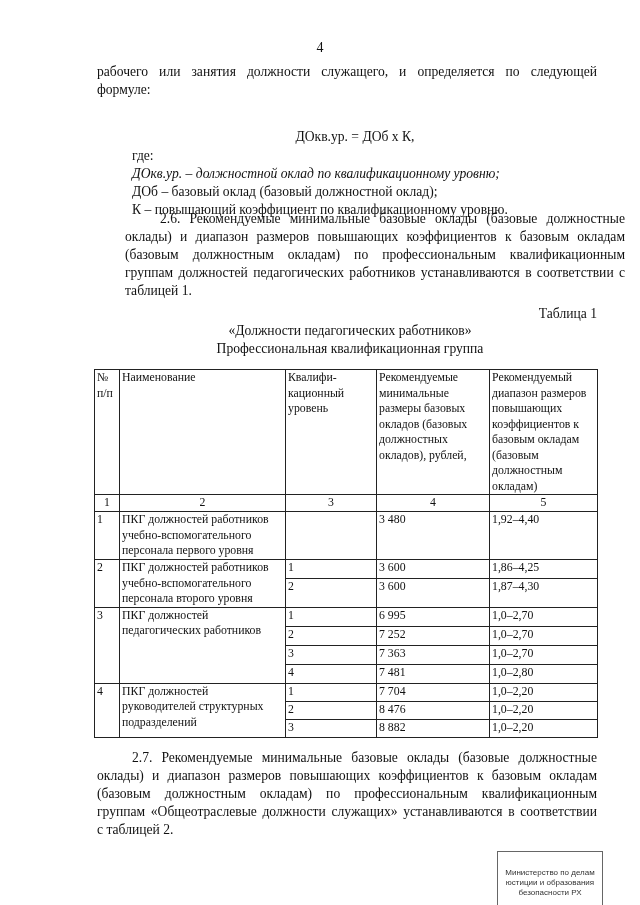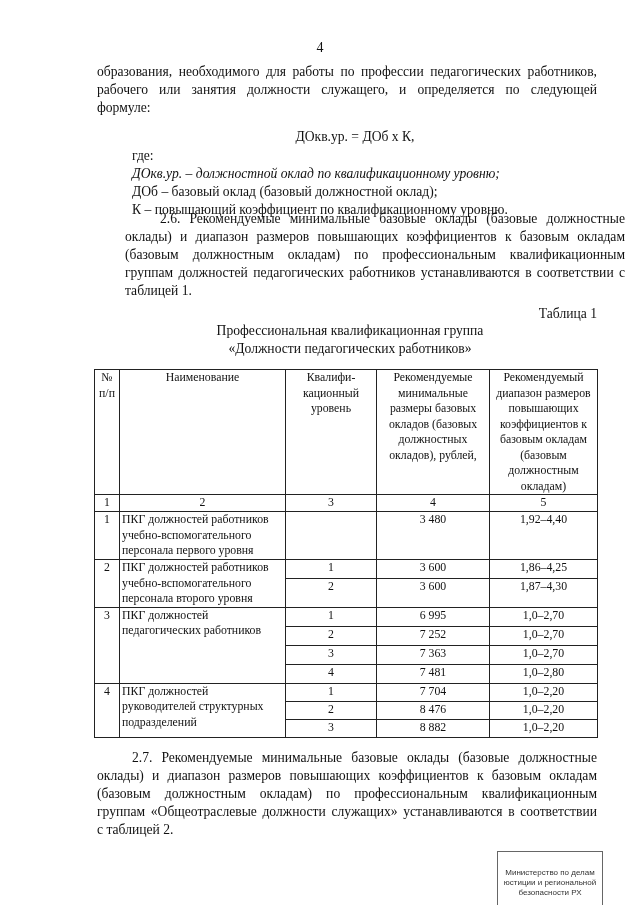--- a/index.html
+++ b/index.html
@@ -9,34 +9,33 @@
   .para { position: absolute; left: 97px; width: 500px; font-size: 13.6px; line-height: 18px;
           text-align: justify; text-align-last: left; }
   .line { display: block; }
   .justify-line { text-align: justify; text-align-last: justify; display: block; }
   .formula { position: absolute; top: 129px; left: 0; width: 640px; text-align: center; font-size: 13.6px; padding-left: 70px; box-sizing: border-box; }
   .defs { position: absolute; left: 132px; top: 147px; font-size: 13.6px; line-height: 18px; }
   .table-label { position: absolute; top: 306px; right: 43px; font-size: 13.6px; }
   .table-title { position: absolute; top: 322px; left: 0; width: 640px; text-align: center; font-size: 13.6px; line-height: 18px; padding-left: 60px; box-sizing: border-box; }
   table.main { position: absolute; top: 369px; left: 94px; border-collapse: collapse; font-size: 11.8px; line-height: 15.5px; }
   table.main td { border: 1px solid #222; padding: 0 2px; vertical-align: top; }
-  .c { text-align: center; }
+  .c { text-align: left; }
   .hdr td { height: 122px; }
   .num td { height: 16px; text-align: center; }
   .stamp { position: absolute; left: 497px; top: 851px; width: 102px; border: 1px solid #666;
            font-family: "Liberation Sans", "DejaVu Sans", sans-serif; font-size: 8px; line-height: 10px;
            text-align: center; color: #333; padding: 16px 1px; }
 </style>
 </head>
 <body>
 
 <div class="page-num">4</div>
 
 <div class="para" style="top:63px;">
-  <span class="justify-line">образования, необходимого для работы по профессии педагогических работников,</span>
   <span class="justify-line">рабочего или занятия должности служащего, и определяется по следующей</span>
   <span class="line">формуле:</span>
 </div>
 
 <div class="formula">ДОкв.ур. = ДОб х К,</div>
 
 <div class="defs">
   <span class="line">где:</span>
   <span class="line" style="font-style:italic;">ДОкв.ур. – должностной оклад по квалификационному уровню;</span>
   <span class="line">ДОб – базовый оклад (базовый должностной оклад);</span>
@@ -46,22 +45,22 @@
 <div class="para" style="top:210px;margin-left:28px;">
   <span class="justify-line" style="padding-left:35px;">2.6. Рекомендуемые минимальные базовые оклады (базовые должностные</span>
   <span class="justify-line">оклады) и диапазон размеров повышающих коэффициентов к базовым окладам</span>
   <span class="justify-line">(базовым должностным окладам) по профессиональным квалификационным</span>
   <span class="justify-line">группам должностей педагогических работников устанавливаются в соответствии с</span>
   <span class="line">таблицей 1.</span>
 </div>
 
 <div class="table-label">Таблица 1</div>
 <div class="table-title">
+  <span class="line">«Должности педагогических работников»</span>
   <span class="line">Профессиональная квалификационная группа</span>
-  <span class="line">«Должности педагогических работников»</span>
 </div>
 
 <table class="main">
   <colgroup>
     <col style="width:25px">
       <col style="width:166px">
       <col style="width:91px">
       <col style="width:113px">
       <col style="width:108px">
   </colgroup>
@@ -148,15 +147,15 @@
 <div class="para" style="top:749px;">
   <span class="justify-line" style="padding-left:35px;">2.7. Рекомендуемые минимальные базовые оклады (базовые должностные</span>
   <span class="justify-line">оклады) и диапазон размеров повышающих коэффициентов к базовым окладам</span>
   <span class="justify-line">(базовым должностным окладам) по профессиональным квалификационным</span>
   <span class="justify-line">группам «Общеотраслевые должности служащих» устанавливаются в соответствии</span>
   <span class="line">с таблицей 2.</span>
 </div>
 
 <div class="stamp">
   <span class="line">Министерство по делам</span>
-  <span class="line">юстиции и региональной</span>
+  <span class="line">юстиции и образования</span>
   <span class="line">безопасности РХ</span>
 </div>
 
 </body></html>

